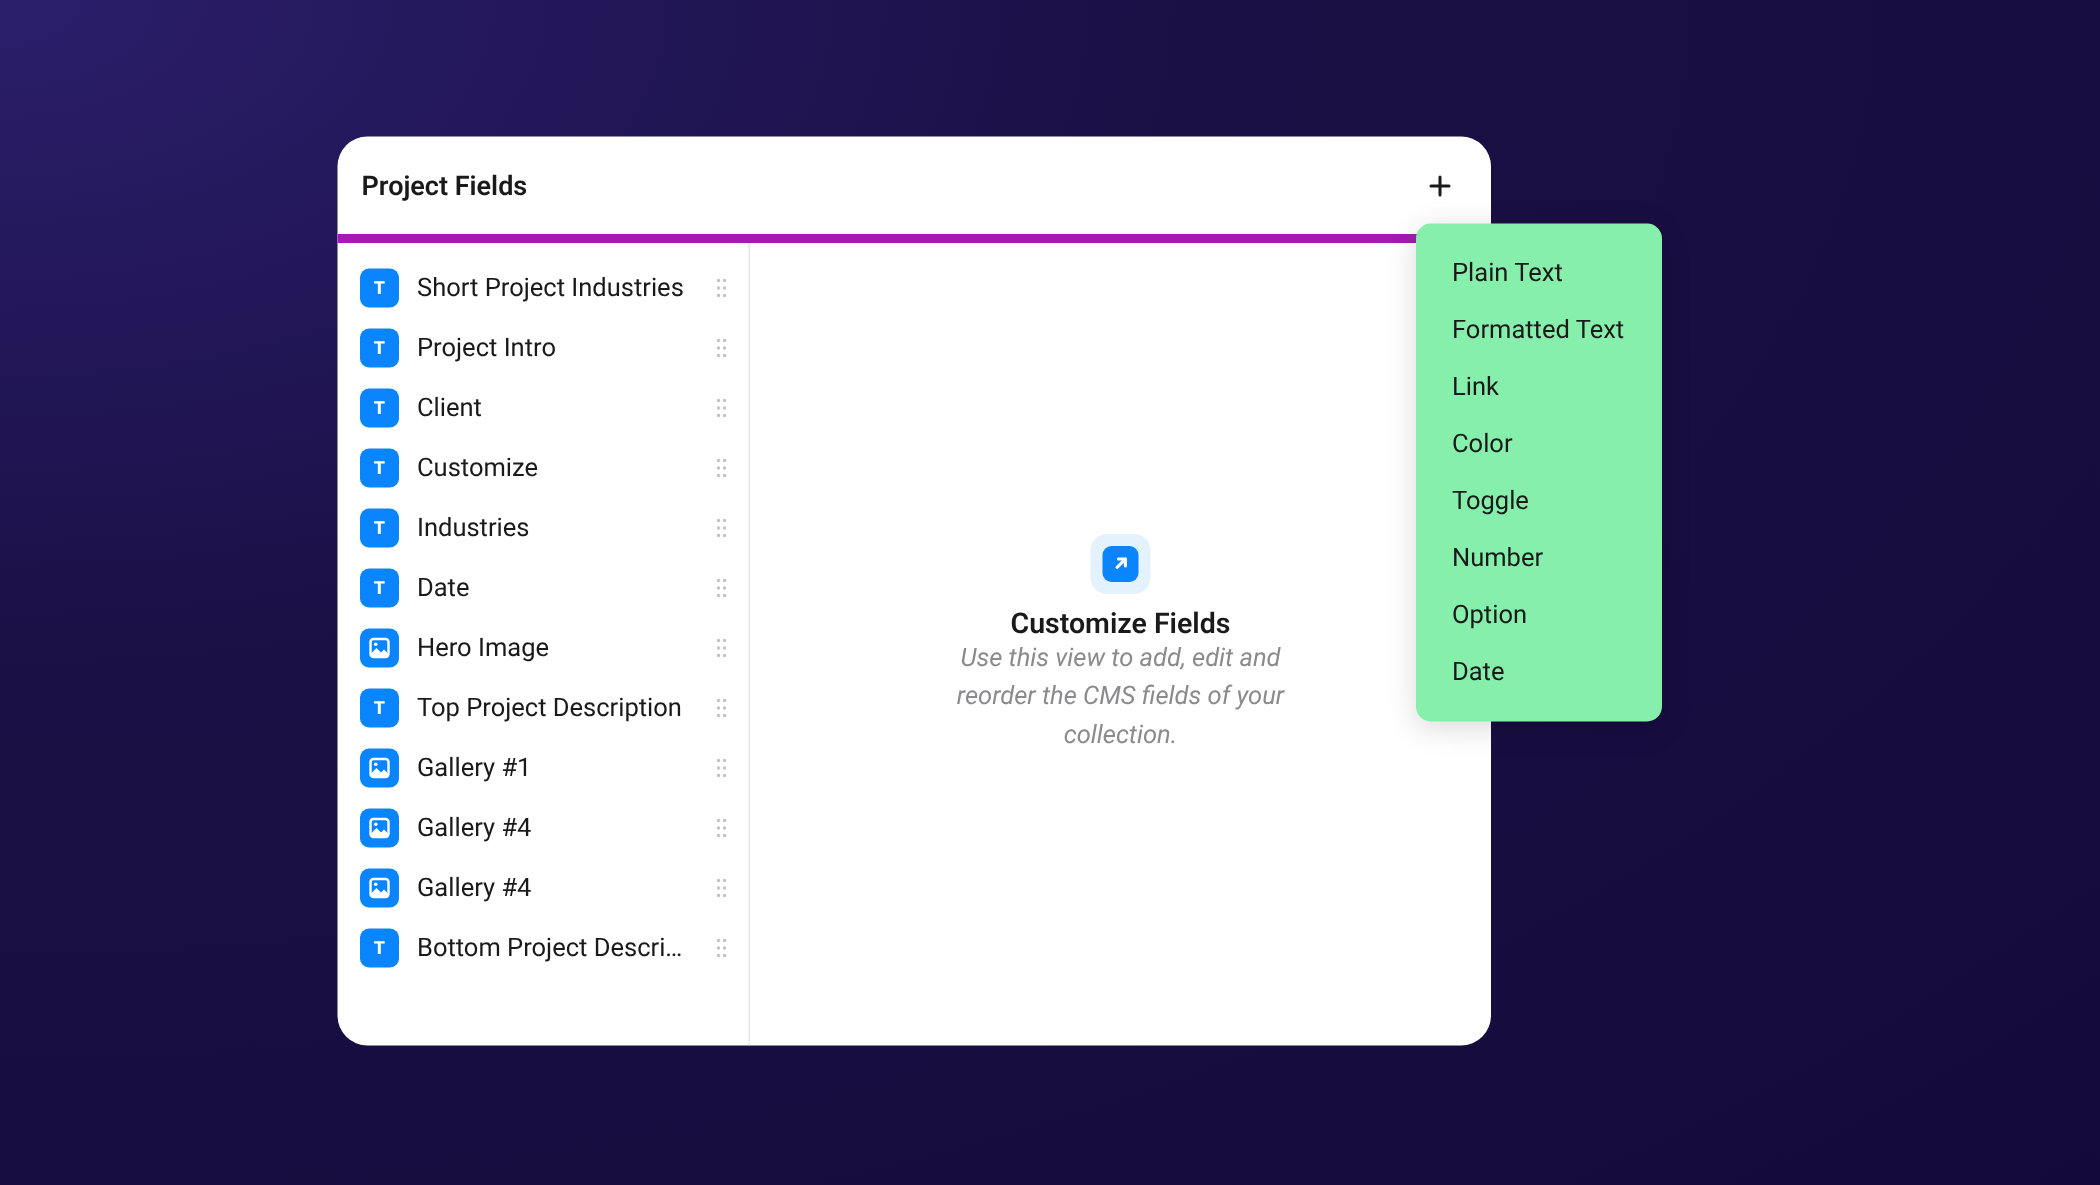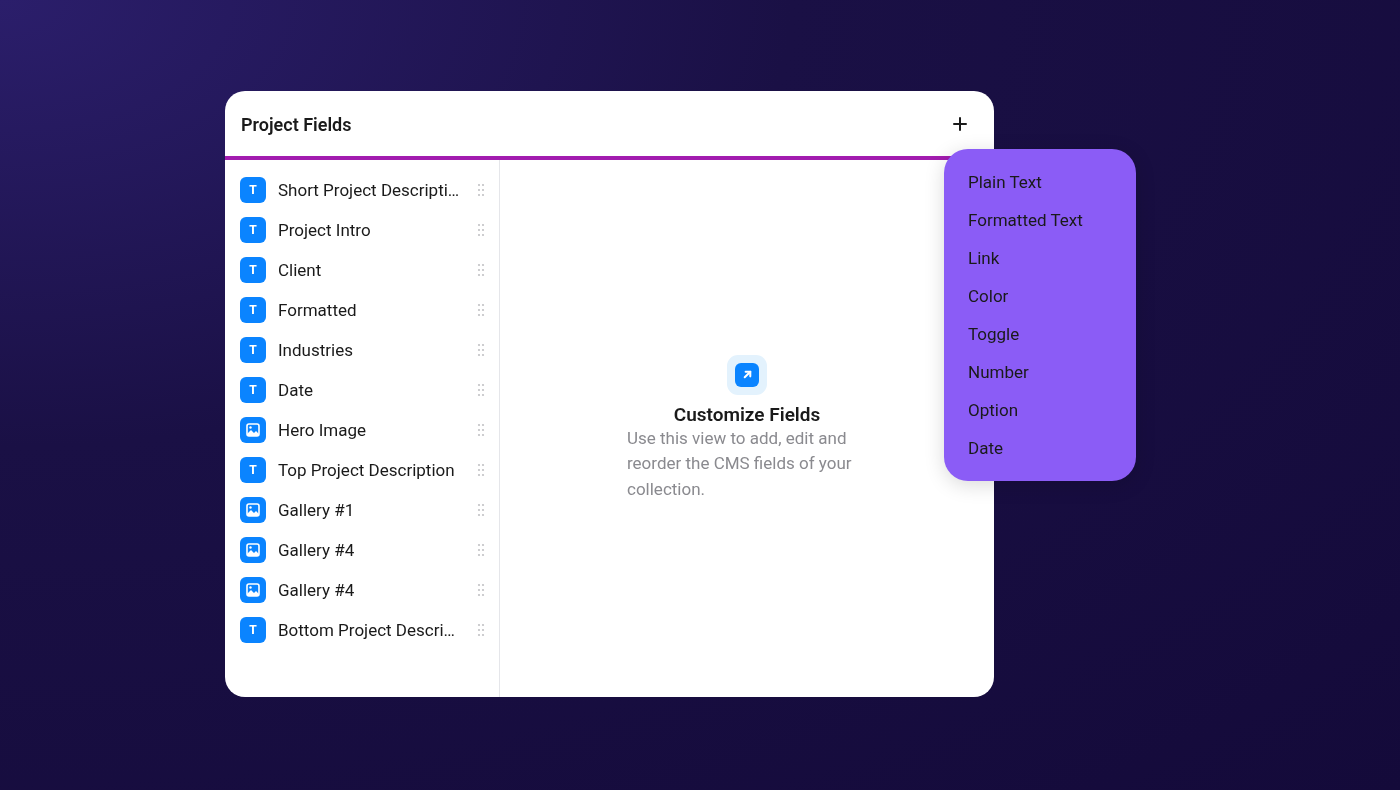--- a/index.html
+++ b/index.html
@@ -21,21 +21,21 @@
   border-radius: 20px;
   overflow: hidden;
   display: flex;
   flex-direction: column;
 }
 .panel-header {
   display: flex;
   align-items: center;
   justify-content: space-between;
   padding: 19px 20px 18px 16px;
-  border-bottom: 4px solid #a21caf;
+  border-bottom: 6px solid #a21caf;
 }
 .panel-title {
   font-size: 18px;
   font-weight: 600;
   color: #1a1a1a;
 }
 .add-btn {
   width: 28px;
   height: 28px;
   display: flex;
@@ -121,31 +121,32 @@
   color: #fff;
 }
 .content-title {
   font-size: 19px;
   font-weight: 600;
   color: #1a1a1a;
 }
 .content-desc {
   font-size: 17px;
   color: #8a8a8f;
-  text-align: left;
+  text-align: center;
   line-height: 1.5;
   max-width: 240px;
+  font-style: italic;
 }
 .popover {
   position: absolute;
   left: 944px;
   top: 149px;
-  width: 192px;
-  background: #8b5cf6;
-  border-radius: 24px;
+  width: 164px;
+  background: #86efac;
+  border-radius: 10px;
   box-shadow: 0 4px 20px rgba(0,0,0,0.15);
   padding: 14px;
 }
 .popover-item {
   padding: 9px 10px;
   font-size: 17px;
   color: #1a1a1a;
   border-radius: 8px;
   cursor: pointer;
 }
@@ -171,21 +172,21 @@
           <line x1="2" y1="8" x2="14" y2="8"></line>
         </svg>
     </div>
   </div>
   <div class="panel-body">
     <div class="field-list" id="field-list">
         <div class="field-item">
           <div class="field-icon">
             <span class="text-glyph">T</span>
           </div>
-          <div class="field-label">Short Project Description</div>
+          <div class="field-label">Short Project Industries</div>
           <div class="drag-handle">
             <svg width="8" height="14" viewBox="0 0 8 14" fill="currentColor">
               <circle cx="2" cy="2" r="1.1"></circle>
               <circle cx="6" cy="2" r="1.1"></circle>
               <circle cx="2" cy="7" r="1.1"></circle>
               <circle cx="6" cy="7" r="1.1"></circle>
               <circle cx="2" cy="12" r="1.1"></circle>
               <circle cx="6" cy="12" r="1.1"></circle>
             </svg>
           </div>
@@ -219,21 +220,21 @@
               <circle cx="6" cy="7" r="1.1"></circle>
               <circle cx="2" cy="12" r="1.1"></circle>
               <circle cx="6" cy="12" r="1.1"></circle>
             </svg>
           </div>
         </div>
         <div class="field-item">
           <div class="field-icon">
             <span class="text-glyph">T</span>
           </div>
-          <div class="field-label">Formatted</div>
+          <div class="field-label">Customize</div>
           <div class="drag-handle">
             <svg width="8" height="14" viewBox="0 0 8 14" fill="currentColor">
               <circle cx="2" cy="2" r="1.1"></circle>
               <circle cx="6" cy="2" r="1.1"></circle>
               <circle cx="2" cy="7" r="1.1"></circle>
               <circle cx="6" cy="7" r="1.1"></circle>
               <circle cx="2" cy="12" r="1.1"></circle>
               <circle cx="6" cy="12" r="1.1"></circle>
             </svg>
           </div>

